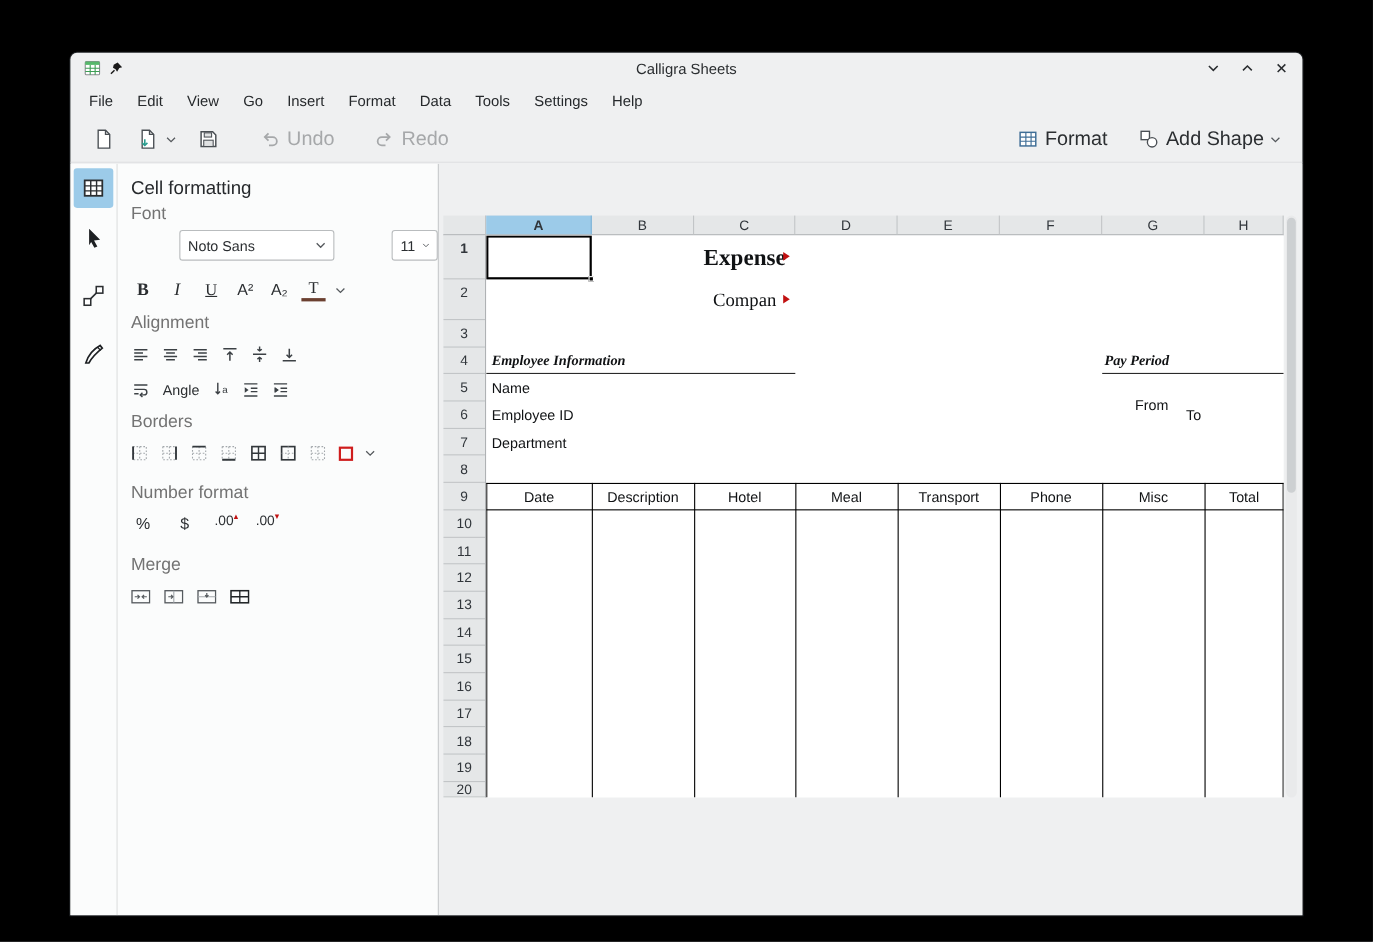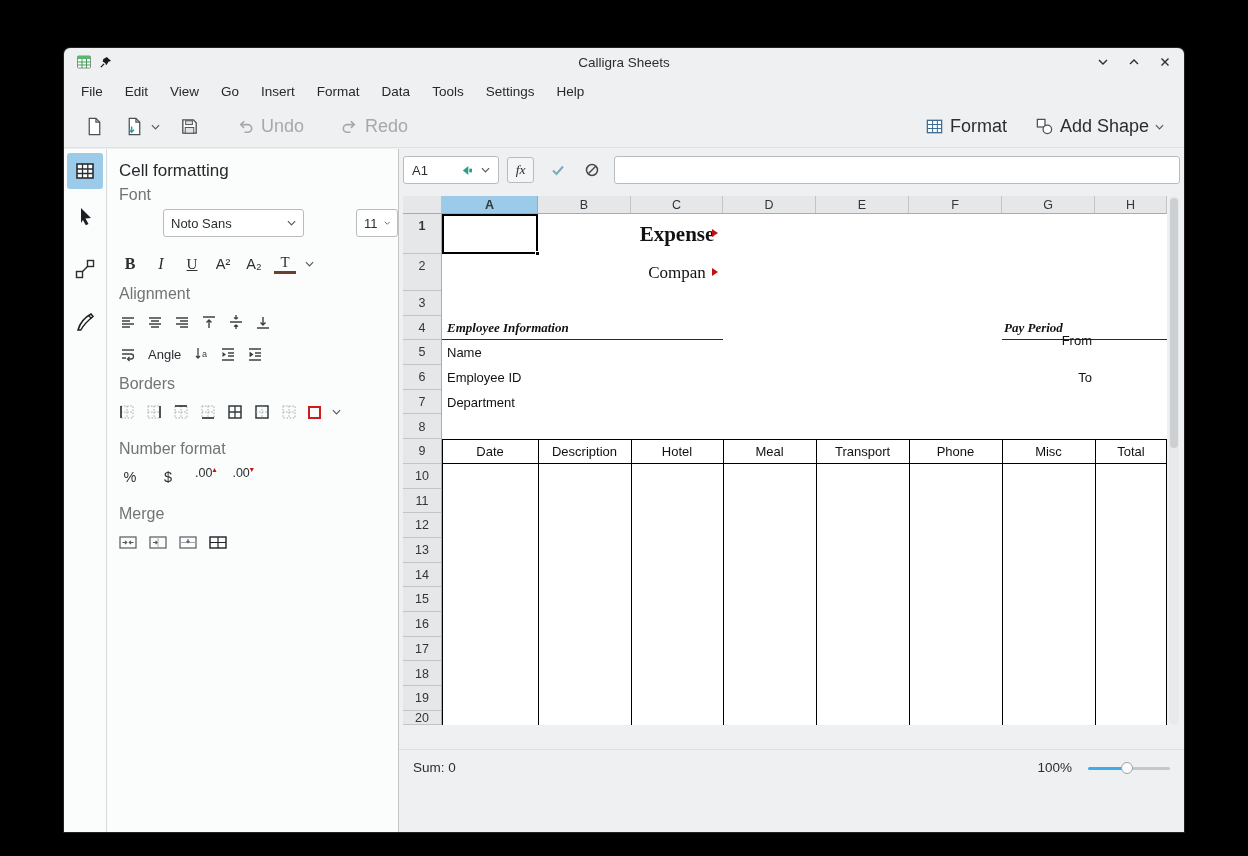--- a/index.html
+++ b/index.html
@@ -463,48 +463,20 @@
             <svg width="18" height="15" viewBox="0 0 18 15">
               <rect x="1" y="2" width="16" height="11" fill="none" stroke="#1f2326" stroke-width="1.4"></rect>
               <path d="M9 2v11M1 7.5h16" stroke="#1f2326" stroke-width="1.2"></path>
             </svg>
           </span>
       </div>
     </div>
 
     <div class="sheet-area">
 
-      <div class="formula-bar">
-        <div class="cellref-box">
-          <span>A1</span>
-          <span class="spacer"></span>
-          <span>
-              <svg width="13" height="11" viewBox="0 0 14 12">
-                <path d="M9 1L3 6l6 5z" fill="#2a9d8f"></path>
-                <rect x="10" y="4" width="3" height="4" fill="#2a9d8f"></rect>
-              </svg>
-            </span>
-          <svg width="9" height="6" viewBox="0 0 10 6">
-              <path d="M1 1l4 4 4-4" fill="none" stroke="#55595d" stroke-width="1.3"></path>
-            </svg>
-        </div>
-        <div class="fx-btn">fx</div>
-        <div class="fb-flat" style="margin-left:10px;">
-          <svg width="16" height="16" viewBox="0 0 16 16">
-              <path d="M3 8.5l3.5 3.5L13 4.5" fill="none" stroke="#7fa8b8" stroke-width="2"></path>
-            </svg>
-        </div>
-        <div class="fb-flat" style="margin-left:6px;">
-          <svg width="16" height="16" viewBox="0 0 16 16">
-              <circle cx="8" cy="8" r="5.5" fill="none" stroke="#45494d" stroke-width="1.5"></circle>
-              <path d="M4.5 11.5l7-7" stroke="#45494d" stroke-width="1.5"></path>
-            </svg>
-        </div>
-        <input class="formula-input" value="" style="">
-      </div>
 
       <div class="grid">
         <div class="corner"></div>
         <div class="col-headers">
             <div class="col-h sel" style="left: 0px; width: 96px;">A</div>
             <div class="col-h" style="left: 96px; width: 93px;">B</div>
             <div class="col-h" style="left: 189px; width: 92px;">C</div>
             <div class="col-h" style="left: 281px; width: 93px;">D</div>
             <div class="col-h" style="left: 374px; width: 93px;">E</div>
             <div class="col-h" style="left: 467px; width: 93px;">F</div>
@@ -540,21 +512,21 @@
           <div class="ovf" style="left:270px; top:15px;"></div>
           <div class="c-sub" style="left:189px; top:40px; width:92px; height:37px; line-height:37px;">Compan</div>
           <div class="ovf" style="left:270px; top:54px;"></div>
 
           <div class="c-seclabel" style="left:5px; top:101px; height:25px; line-height:25px;">Employee Information</div>
           <div class="u-line" style="left:0; top:125px; width:281px;"></div>
           <div class="c-seclabel" style="left:562px; top:101px; height:25px; line-height:25px;">Pay Period</div>
           <div class="u-line" style="left:560px; top:125px; width:165px;"></div>
 
           <div class="c-label" style="left:5px; top:126px; height:25px; line-height:25px;">Name</div>
-          <div class="c-label c-right" style="left:560px; top:114px; width:90px; height:25px; line-height:25px;">From</div>
+          <div class="c-label c-right" style="left:560px; top:142px; width:90px; height:25px; line-height:25px;text-align:center;">From</div>
           <div class="c-label" style="left:5px; top:151px; height:25px; line-height:25px;">Employee ID</div>
           <div class="c-label c-right" style="left:560px; top:151px; width:90px; height:25px; line-height:25px;">To</div>
           <div class="c-label" style="left:5px; top:176px; height:25px; line-height:25px;">Department</div>
 
           <div class="th-row">
               <div class="th-cell" style="left: 0px; width: 96px;">Date</div>
               <div class="th-cell" style="left: 96px; width: 93px;">Description</div>
               <div class="th-cell" style="left: 189px; width: 92px;">Hotel</div>
               <div class="th-cell" style="left: 281px; width: 93px;">Meal</div>
               <div class="th-cell" style="left: 374px; width: 93px;">Transport</div>
@@ -576,27 +548,16 @@
             <div class="tbl-v" style="left: 653px;"></div>
             <div class="tbl-v" style="left: 724px;"></div>
           </div>
       </div>
 
       <div class="v-scroll">
           <div class="thumb"></div>
         </div>
 
 
-      <div class="status-bar">
-        <span>Sum: 0</span>
-        <div class="zoom-wrap">
-          <span>100%</span>
-          <div class="zoom-slider">
-            <div class="zs-fill"></div>
-            <div class="zs-rest"></div>
-            <div class="zs-handle"></div>
-          </div>
-        </div>
-      </div>
 
     </div>
   </div>
 </div>
 
 </body></html>

